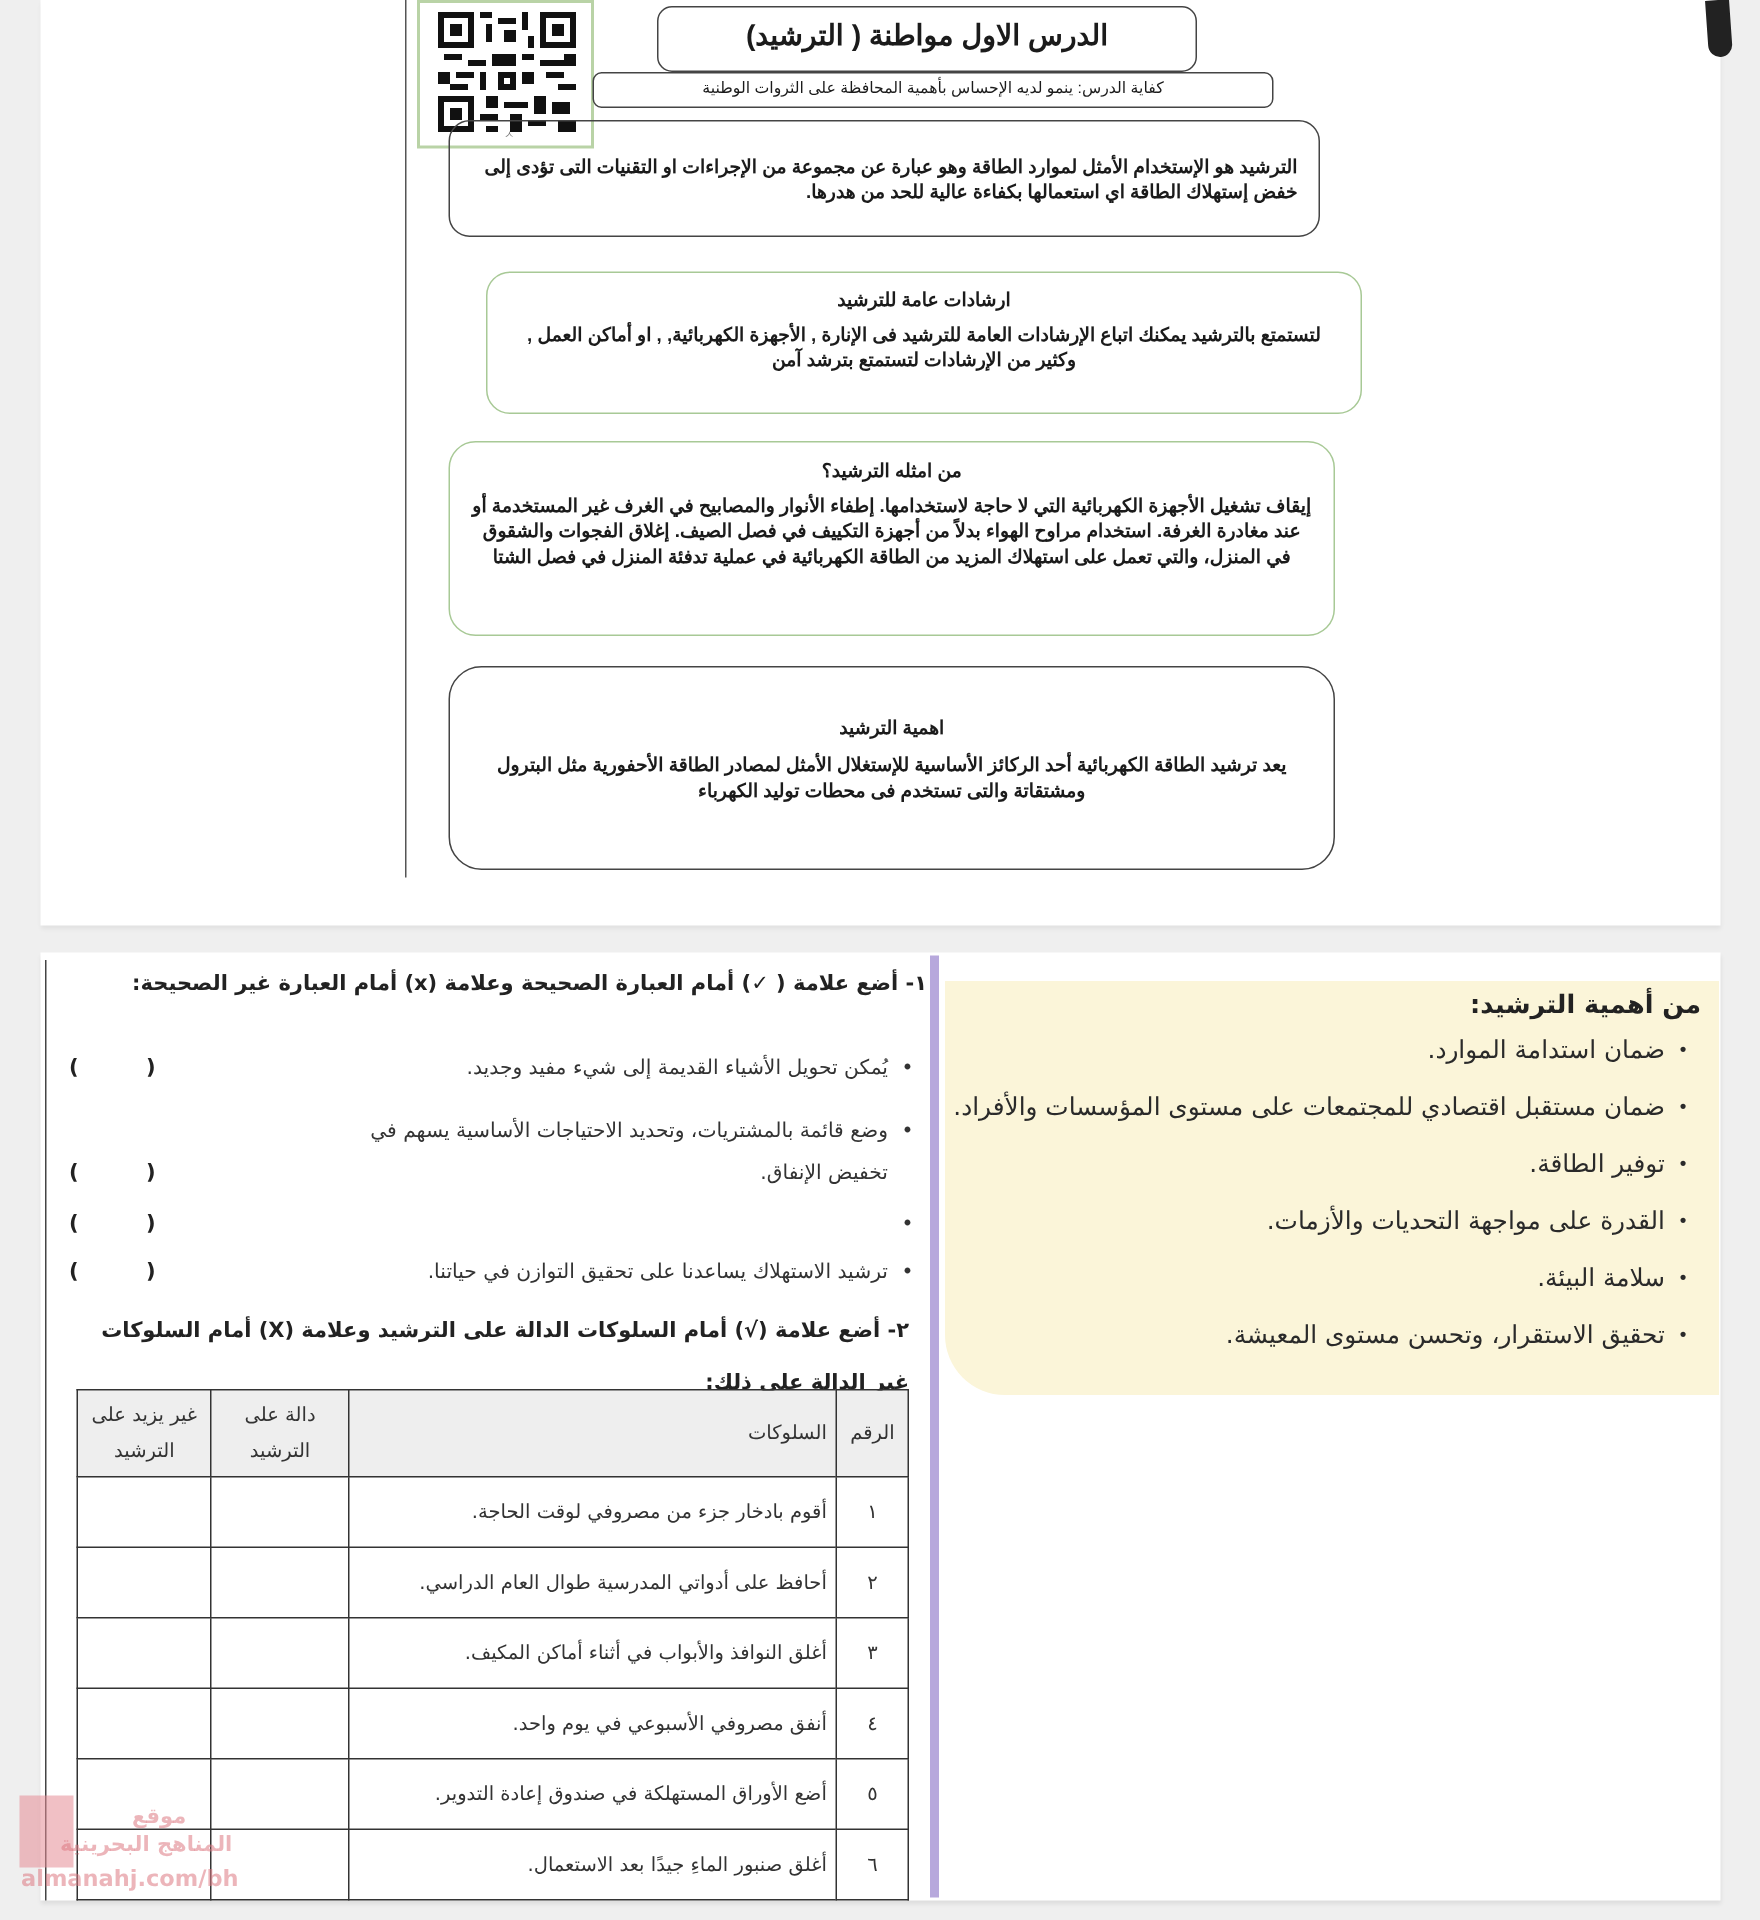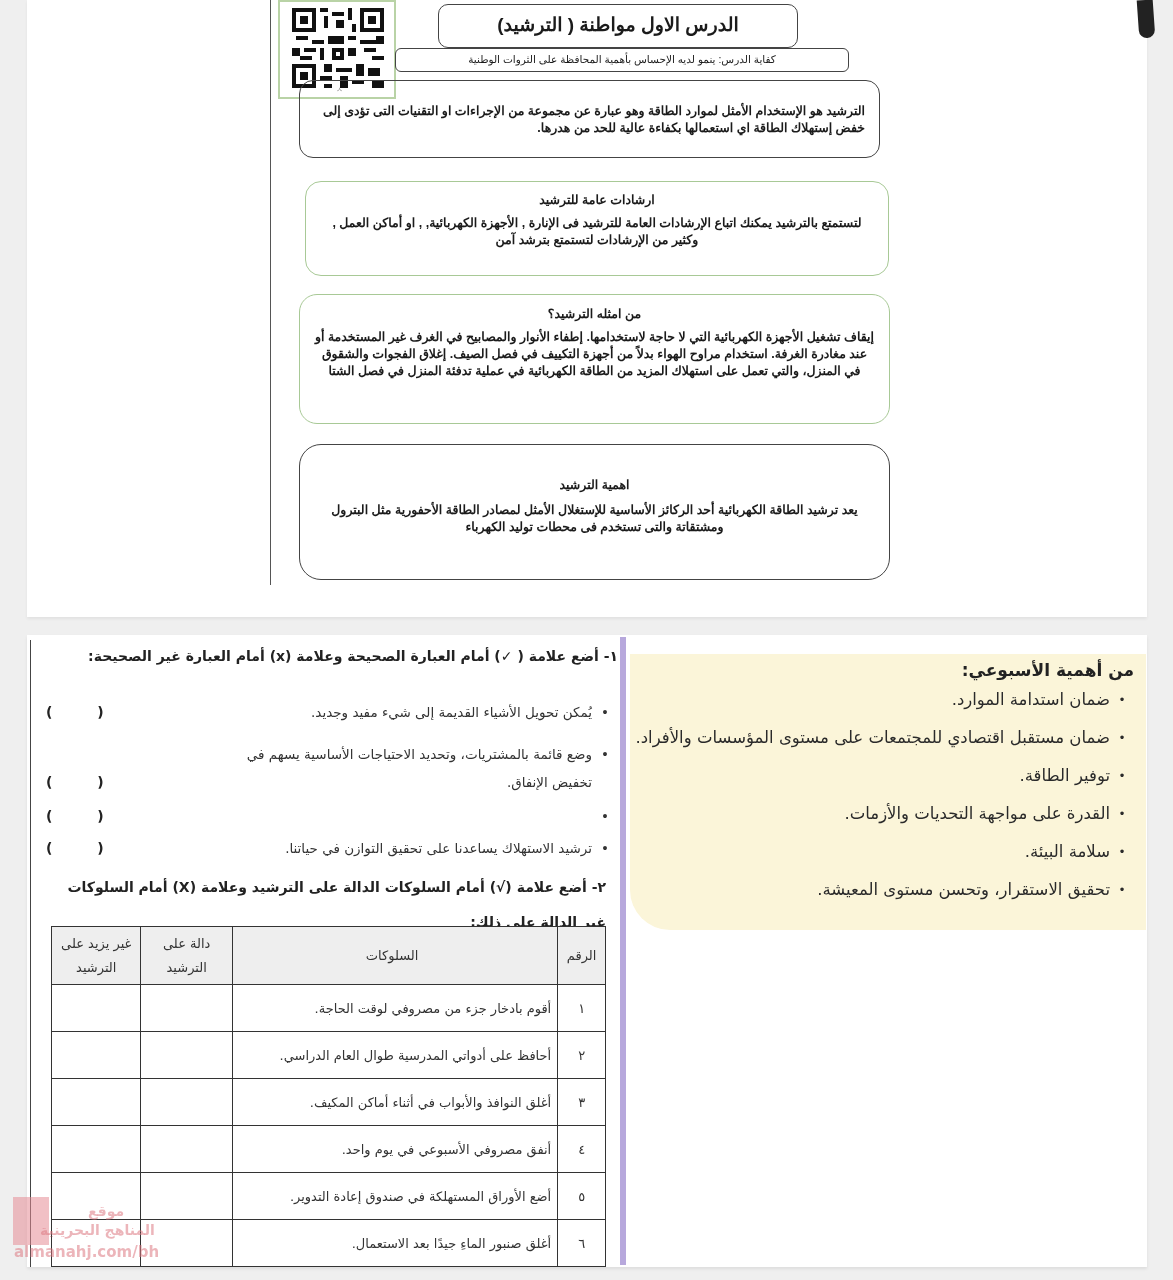--- a/index.html
+++ b/index.html
@@ -11,21 +11,21 @@
   .vline { position: absolute; left: 270px; top: 0; width: 1px; height: 585px; background: #555; }
   .qr { position: absolute; left: 278px; top: 0; width: 118px; height: 99px; border: 2px solid #b9d3a6; background: #fff; }
   .qr svg { position: absolute; left: 12px; top: 6px; }
   .qr .dot { position: absolute; left: 56px; bottom: 2px; font-size: 7px; color: #777; }
   .title-box { position: absolute; left: 438px; top: 4px; width: 360px; height: 44px; border: 1.5px solid #444; border-radius: 10px; text-align: center; font-family: "Liberation Sans", sans-serif; font-weight: bold; font-size: 19px; line-height: 40px; direction: rtl; }
   .competency-box { position: absolute; left: 395px; top: 48px; width: 454px; height: 24px; border: 1.5px solid #444; border-radius: 6px; text-align: center; font-family: "Liberation Sans", sans-serif; font-weight: normal; font-size: 10.5px; line-height: 21px; direction: rtl; }
   .box { position: absolute; direction: rtl; text-align: center; font-family: "Liberation Sans", sans-serif; font-weight: bold; color: #1b1b1b; }
   .box .h { font-size: 12.5px; margin-bottom: 8px; }
   .box .p { font-size: 12.5px; line-height: 17px; }
   .def-box { left: 299px; top: 80px; width: 581px; height: 78px; border: 1.5px solid #444; border-radius: 14px; padding: 22px 14px 0 14px; text-align: right; }
-  .guide-box { left: 305px; top: 181px; width: 584px; height: 95px; border: 1.5px solid #a8c996; border-radius: 16px; padding: 10px 14px 0 14px; }
+  .guide-box { left: 324px; top: 181px; width: 584px; height: 95px; border: 1.5px solid #a8c996; border-radius: 16px; padding: 10px 14px 0 14px; }
   .examples-box { left: 299px; top: 294px; width: 591px; height: 130px; border: 1.5px solid #a8c996; border-radius: 18px; padding: 11px 14px 0 14px; }
   .importance-box { left: 299px; top: 444px; width: 591px; height: 136px; border: 1.5px solid #444; border-radius: 22px; padding: 32px 14px 0 14px; }
   .importance-box .h { margin-bottom: 10px; }
 
   .mark { position: absolute; left: 1138px; top: 0; width: 16px; height: 38px; background: #222; border-radius: 0 0 8px 8px; transform: rotate(-4deg); }
 
   
   .page-bottom { position: absolute; left: 27px; top: 635px; width: 1120px; height: 632px; background: #ffffff; box-shadow: 0 2px 3px rgba(0,0,0,0.08); }
   .lborder { position: absolute; left: 30px; top: 640px; width: 1px; height: 627px; background: #444; }
   .divider { position: absolute; left: 620px; top: 637px; width: 6px; height: 628px; background: #b7a8dc; }
@@ -161,21 +161,21 @@
     <span class="paren">(   )</span>
   </div>
 </div>
 
 <div class="ex q2-title">٢- أضع علامة (√) أمام السلوكات الدالة على الترشيد وعلامة (X) أمام السلوكات غير الدالة على ذلك:</div>
 
 <table class="beh">
   <tbody>
       <tr>
     <th class="c-num">الرقم</th>
-    <th class="c-beh" style="text-align:center">السلوكات</th>
+    <th class="c-beh" style="text-align:right">السلوكات</th>
     <th class="c-yes">دالة على الترشيد</th>
     <th class="c-no">غير يزيد على الترشيد</th>
   </tr>
   <tr>
     <td class="c-num">١</td>
     <td class="c-beh">أقوم بادخار جزء من مصروفي لوقت الحاجة.</td>
     <td class="c-yes"></td>
     <td class="c-no"></td>
   </tr>
   <tr>
@@ -205,21 +205,21 @@
   <tr>
     <td class="c-num">٦</td>
     <td class="c-beh">أغلق صنبور الماءِ جيدًا بعد الاستعمال.</td>
     <td class="c-yes"></td>
     <td class="c-no"></td>
   </tr>
 </tbody>
   </table>
 
 <div class="importance-card">
-  <div class="h">من أهمية الأسبوعي:</div>
+  <div class="h">من أهمية الترشيد:</div>
   <div class="imp-item">
     <span class="bullet">•</span>
     <span>ضمان استدامة الموارد.</span>
   </div>
   <div class="imp-item">
     <span class="bullet">•</span>
     <span>ضمان مستقبل اقتصادي للمجتمعات على مستوى المؤسسات والأفراد.</span>
   </div>
   <div class="imp-item">
     <span class="bullet">•</span>

